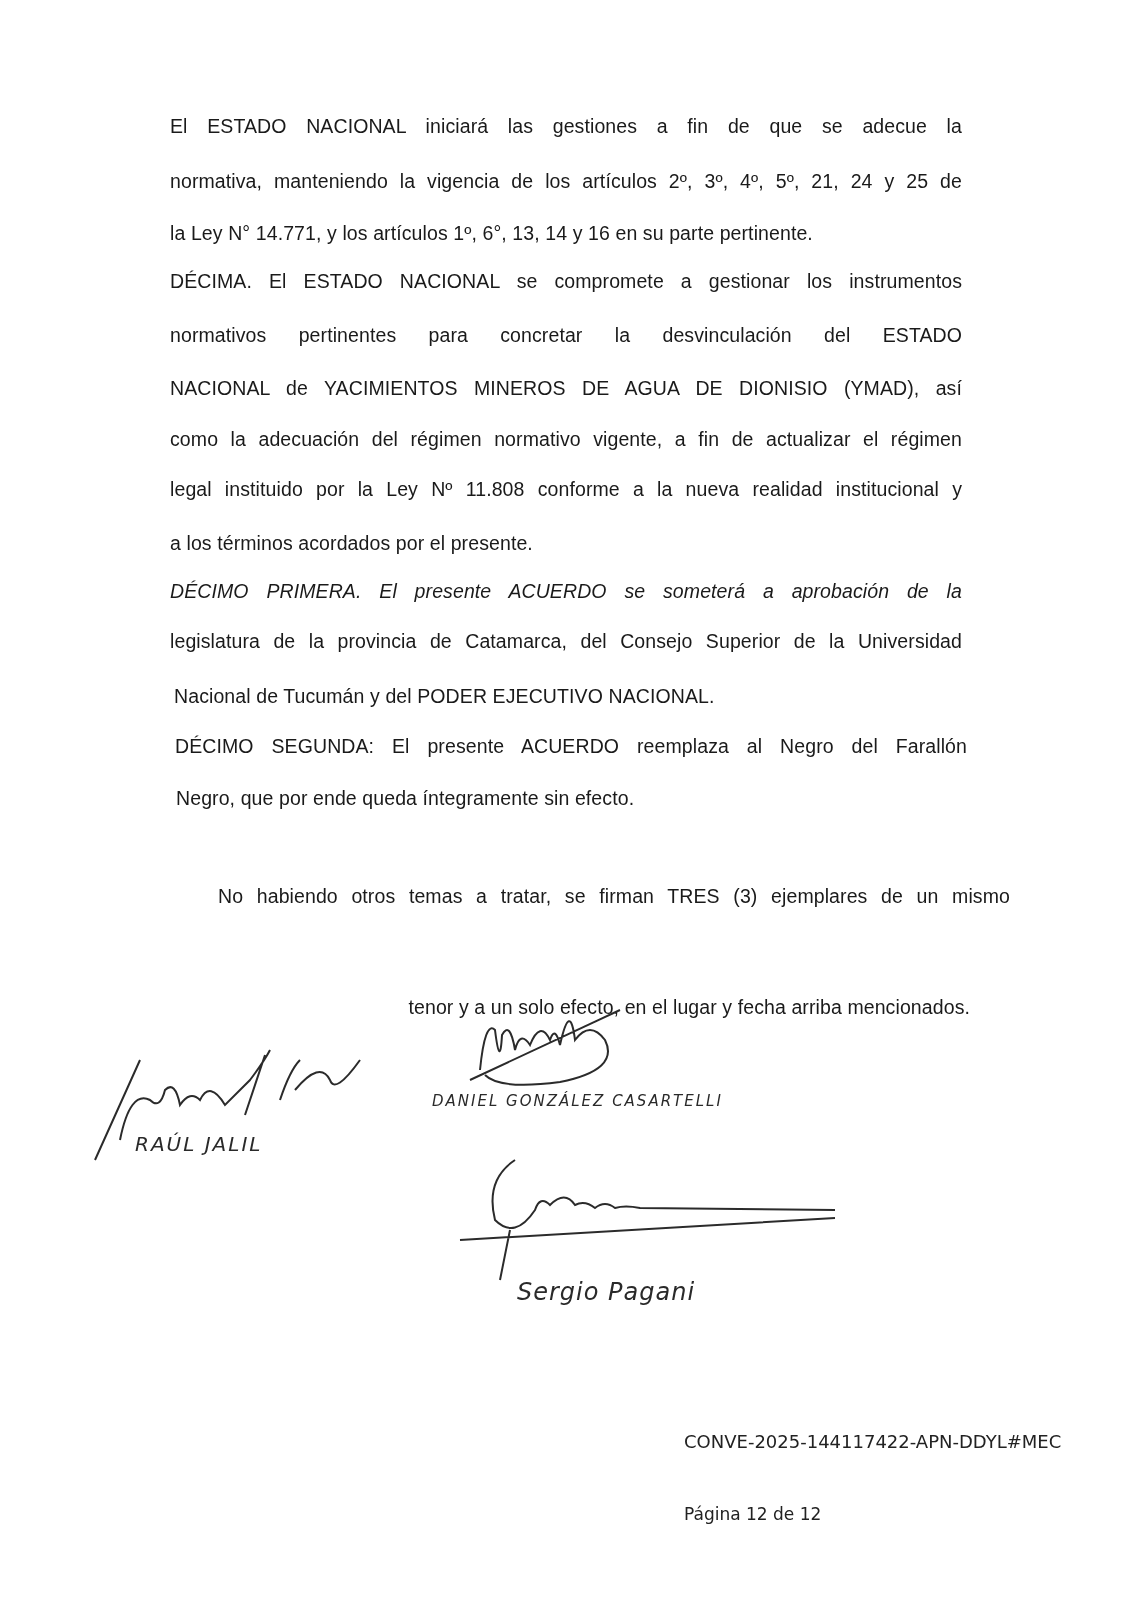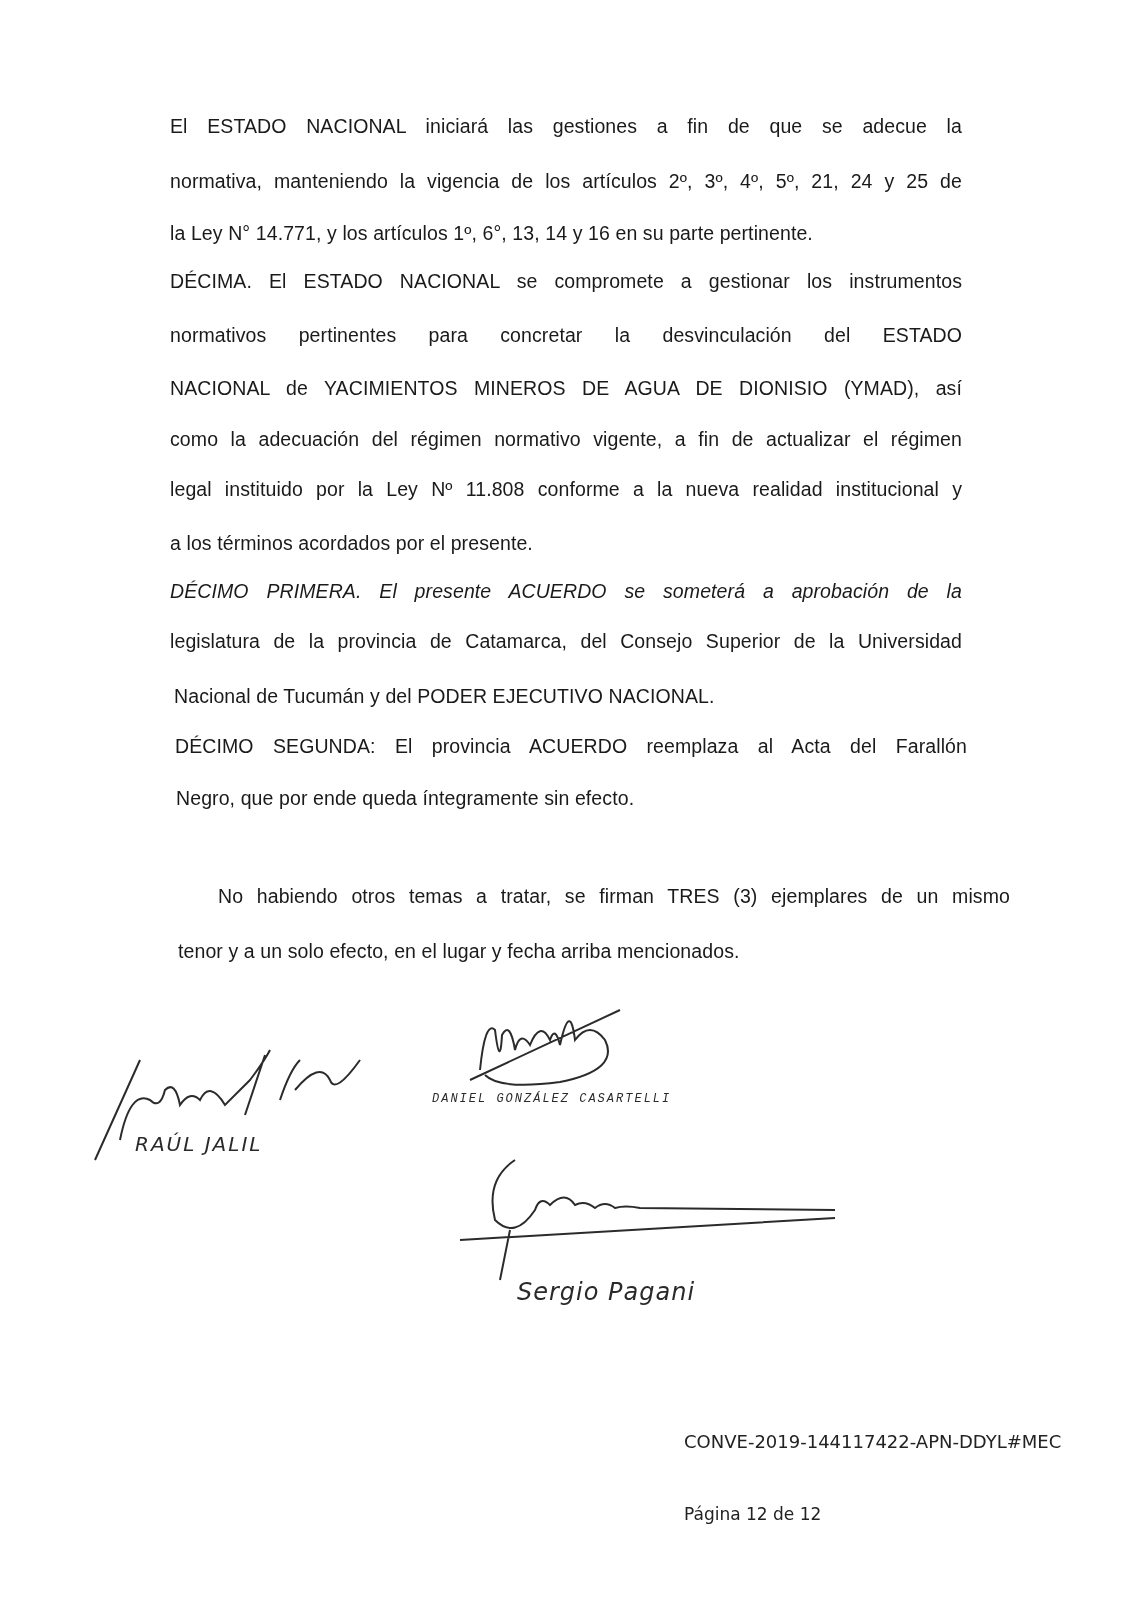--- a/index.html
+++ b/index.html
@@ -38,41 +38,41 @@
 <div class="line just" style="top:324px;">normativos pertinentes para concretar la desvinculación del ESTADO</div>
 <div class="line just" style="top:377px;">NACIONAL de YACIMIENTOS MINEROS DE AGUA DE DIONISIO (YMAD), así</div>
 <div class="line just" style="top:428px;">como la adecuación del régimen normativo vigente, a fin de actualizar el régimen</div>
 <div class="line just" style="top:478px;">legal instituido por la Ley Nº 11.808 conforme a la nueva realidad institucional y</div>
 <div class="line" style="top:532px;">a los términos acordados por el presente.</div>
 
 <div class="line just" style="top:580px;font-style:italic;">DÉCIMO PRIMERA. El presente ACUERDO se someterá a aprobación de la</div>
 <div class="line just" style="top:630px;">legislatura de la provincia de Catamarca, del Consejo Superior de la Universidad</div>
 <div class="line" style="top:685px; left:174px;">Nacional de Tucumán y del PODER EJECUTIVO NACIONAL.</div>
 
-<div class="line just" style="top:735px; left:175px;">DÉCIMO SEGUNDA: El provincia ACUERDO reemplaza al Acta del Farallón</div>
+<div class="line just" style="top:735px; left:175px;">DÉCIMO SEGUNDA: El presente ACUERDO reemplaza al Negro del Farallón</div>
 <div class="line" style="top:787px; left:176px;">Negro, que por ende queda íntegramente sin efecto.</div>
 
 <div class="line just" style="top:885px; left:178px;margin-left:40px;">No habiendo otros temas a tratar, se firman TRES (3) ejemplares de un mismo</div>
-<div class="line" style="top:940px; left:178px;">tenor y a un solo efecto, en el lugar y fecha arriba mencionados.</div>
+<div class="line" style="top:996px; left:178px;text-align:right;">tenor y a un solo efecto, en el lugar y fecha arriba mencionados.</div>
 
 <div class="sig" style="left:90px; top:1020px;">
   <svg width="300" height="150" viewBox="0 0 300 150">
     <path d="M5 140 L50 40 M30 120 Q40 70 60 80 Q70 90 75 70 Q85 60 90 85 Q100 70 110 80 Q120 60 135 85 L160 60 Q175 40 180 30 M155 95 L175 35 M190 80 Q200 50 210 40 M205 70 Q230 40 240 60 Q245 75 270 40" stroke="#2b2b2b" stroke-width="2" fill="none"></path>
   </svg>
   <div class="sig-name" style="left:45px; top:112px;">RAÚL JALIL</div>
 </div>
 
 <div class="sig" style="left:440px; top:1000px;">
   <svg width="240" height="90" viewBox="0 0 240 90">
     <path d="M40 70 Q45 20 55 30 Q60 70 62 35 Q70 20 75 50 Q80 30 90 45 Q100 20 110 40 Q115 25 120 45 Q130 0 135 40 Q150 20 165 40 Q180 70 120 82 Q60 90 45 75 M30 80 L180 10" stroke="#2b2b2b" stroke-width="2" fill="none"></path>
   </svg>
-  <div class="sig-name" style="left:-8px; top:92px; font-size:12px; white-space:nowrap;font-family:Liberation Mono, monospace;">DANIEL GONZÁLEZ CASARTELLI</div>
+  <div class="sig-name" style="left:-8px; top:92px; font-size:15px; white-space:nowrap;">DANIEL GONZÁLEZ CASARTELLI</div>
 </div>
 
 <div class="sig" style="left:455px; top:1150px;">
   <svg width="390" height="140" viewBox="0 0 390 140">
     <path d="M60 10 Q30 30 40 70 Q60 90 80 60 Q85 45 95 55 Q110 40 120 55 Q130 50 140 58 Q150 50 160 58 Q170 55 185 58 L380 60 M5 90 L380 68 M55 80 L45 130" stroke="#2b2b2b" stroke-width="2" fill="none"></path>
   </svg>
   <div class="sig-name" style="left:62px; top:100px; font-size:24px; letter-spacing:1px;margin-top:28px;">Sergio Pagani</div>
 </div>
 
-<div class="footer-id">CONVE-2019-144117422-APN-DDYL#MEC</div>
+<div class="footer-id">CONVE-2025-144117422-APN-DDYL#MEC</div>
 <div class="footer-page">Página 12 de 12</div>
 
 </body></html>

